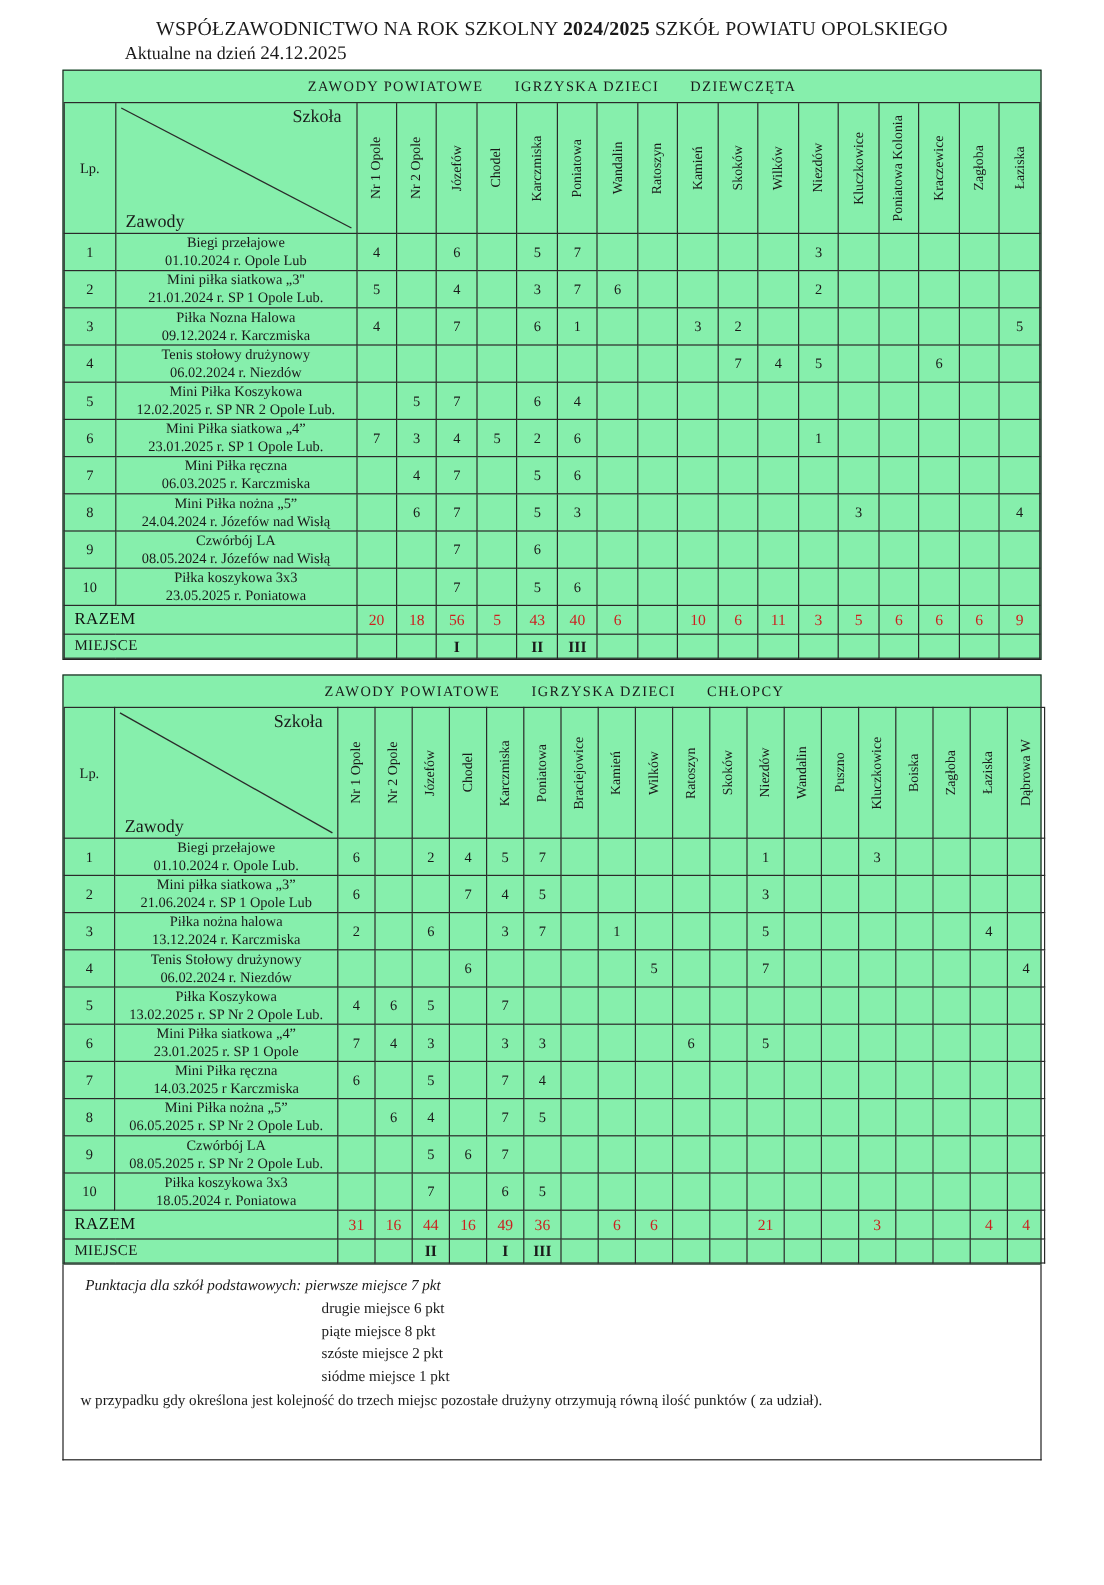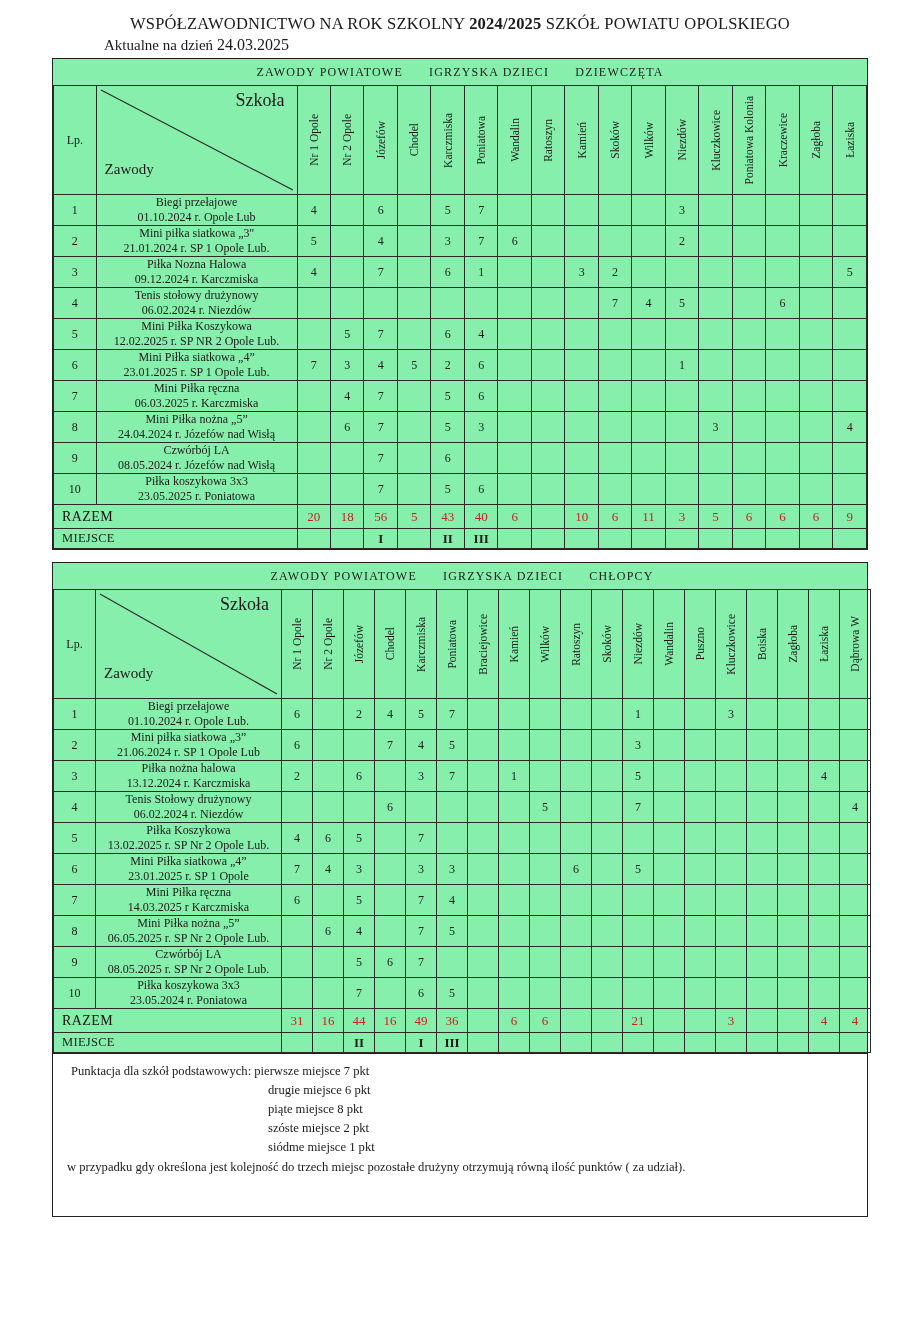--- a/index.html
+++ b/index.html
@@ -79,25 +79,25 @@
   .diag-cell {
     position: relative;
     width: 198px;
     height: 108px;
     padding: 0;
   }
   .diag-cell .szkola {
     position: absolute;
     top: 4px;
     right: 12px;
-    font-size: 18px;
+    font-size: 15px;
   }
   .diag-cell .zawody {
     position: absolute;
-    bottom: 16px;
+    bottom: 0;
     left: 8px;
     font-size: 15px;
   }
   .diag-cell svg {
     position: absolute;
     left: 0; top: 0;
     width: 100%; height: 100%;
   }
   .vhead {
     height: 108px;
@@ -162,36 +162,36 @@
   .notes {
     border: 1.6px solid #222;
     border-top: none;
     margin: 0 26px;
     padding: 8px 10px 14px 10px;
     font-size: 12.6px;
     line-height: 1.5;
     min-height: 140px;
     background: #fff;
   }
-  .notes .ind1 { padding-left: 8px; }
+  .notes .ind1 { padding-left: 8px; font-style: italic; }
   .notes .ind2 { padding-left: 205px; }
   .notes .last { padding-left: 4px; padding-top: 2px; }
   .gap { height: 12px; }
 </style>
 </head>
 <body>
 
 <div class="page">
 
   <div class="doc-title">
     <span>WSPÓŁZAWODNICTWO NA ROK SZKOLNY </span><span class="bold">2024/2025</span><span> SZKÓŁ POWIATU OPOLSKIEGO</span>
   </div>
 
   <div class="doc-date">
-    <span>Aktualne na dzień </span><span class="handwritten">24.03.2025</span>
+    <span>Aktualne na dzień </span><span class="handwritten">24.12.2025</span>
   </div>
 
   <div class="tbl-wrap">
     <table class="sheet">
       <colgroup>
         <col style="width:42px">
         <col style="width:198px">
         <col span="17" style="width:33px">
       </colgroup>
       <tbody>
@@ -861,21 +861,21 @@
           <td class="score"></td>
           <td class="score"></td>
           <td class="score"></td>
           <td class="score"></td>
           <td class="score"></td>
         </tr>
         <tr class="datarow">
           <td class="num">10</td>
           <td class="event">
               <span class="l1">Piłka koszykowa 3x3</span>
-              <span class="l2">23.05.2024 r. Poniatowa</span>
+              <span class="l2">18.05.2024 r. Poniatowa</span>
             </td>
           <td class="score"></td>
           <td class="score"></td>
           <td class="score">7</td>
           <td class="score"></td>
           <td class="score">6</td>
           <td class="score">5</td>
           <td class="score"></td>
           <td class="score"></td>
           <td class="score"></td>

